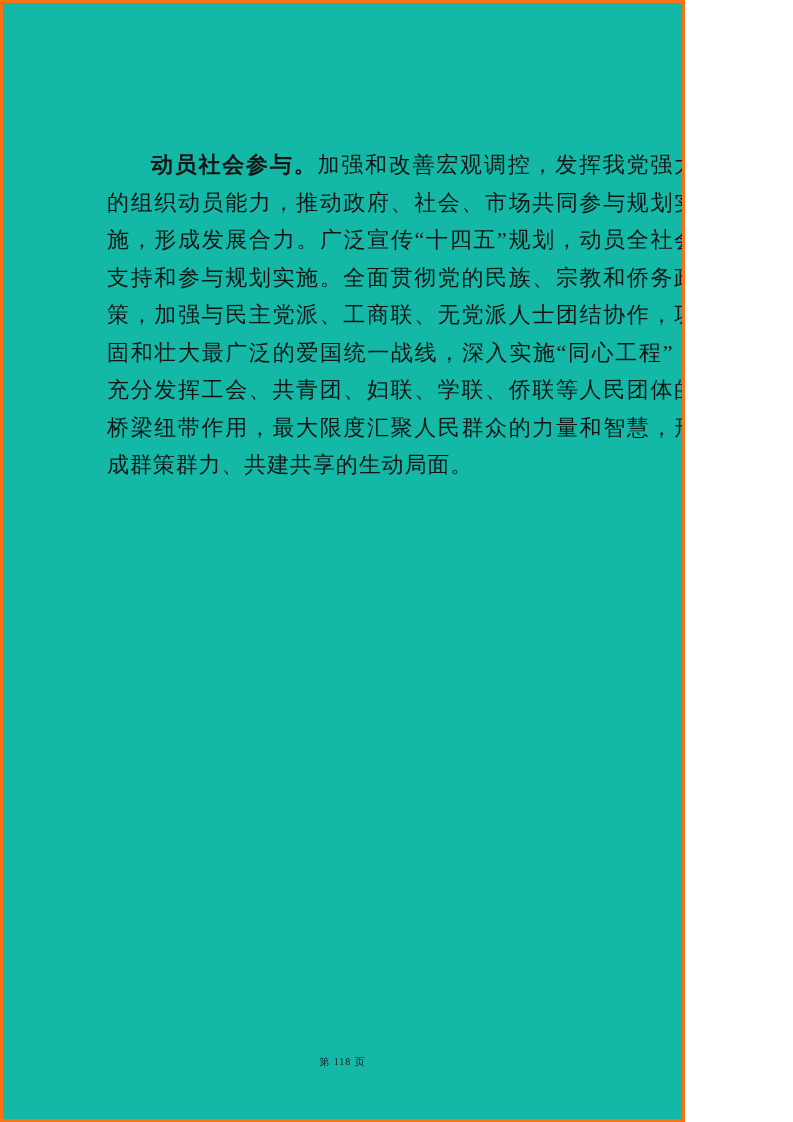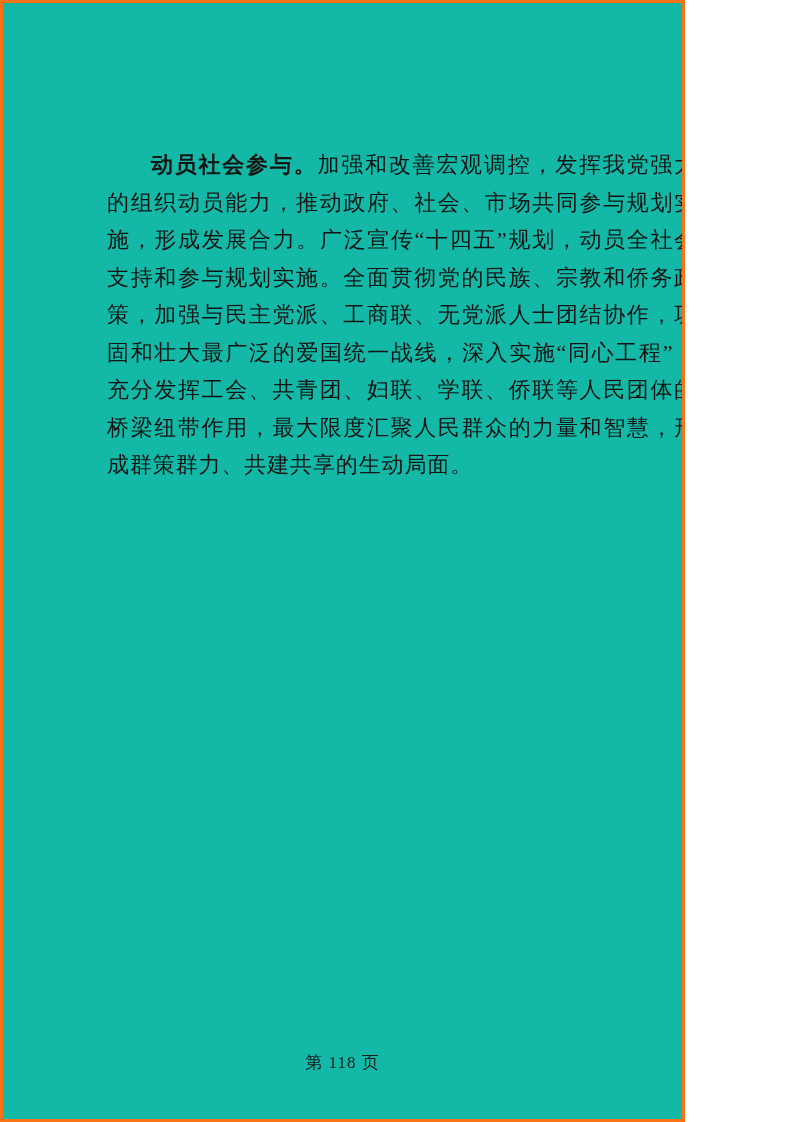--- a/index.html
+++ b/index.html
@@ -39,21 +39,21 @@
     font-weight: bold;
   }
   .footer {
     position: absolute;
     left: 0;
     right: 0;
     top: 1048px;
     text-align: center;
   }
   .footer .page-number {
-    font-size: 17px;
+    font-size: 10px;
     letter-spacing: 1px;
     color: #1a1a1a;
   }
 </style>
 </head>
 <body>
 
 <div class="page">
   <div class="content">
     <p class="para"><span class="lead">动员社会参与。</span><span>加强和改善宏观调控，发挥我党强大的组织动员能力，推动政府、社会、市场共同参与规划实施，形成发展合力。广泛宣传“十四五”规划，动员全社会支持和参与规划实施。全面贯彻党的民族、宗教和侨务政策，加强与民主党派、工商联、无党派人士团结协作，巩固和壮大最广泛的爱国统一战线，深入实施“同心工程”，充分发挥工会、共青团、妇联、学联、侨联等人民团体的桥梁纽带作用，最大限度汇聚人民群众的力量和智慧，形成群策群力、共建共享的生动局面。</span></p>

